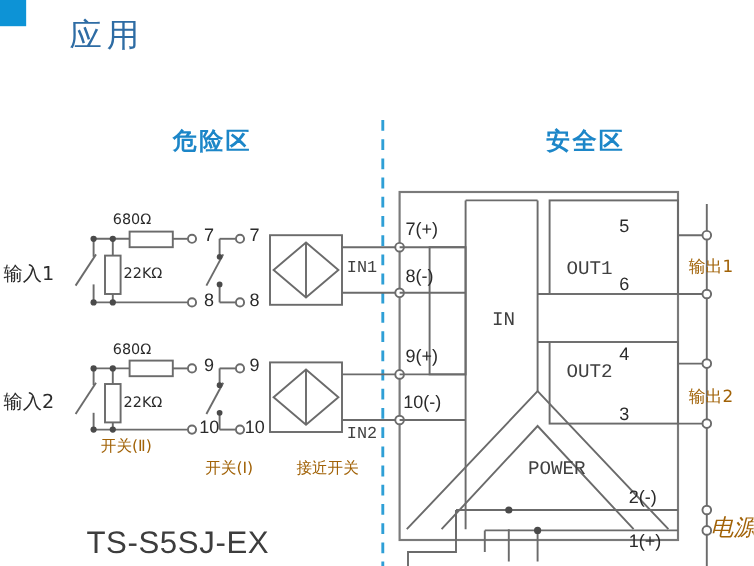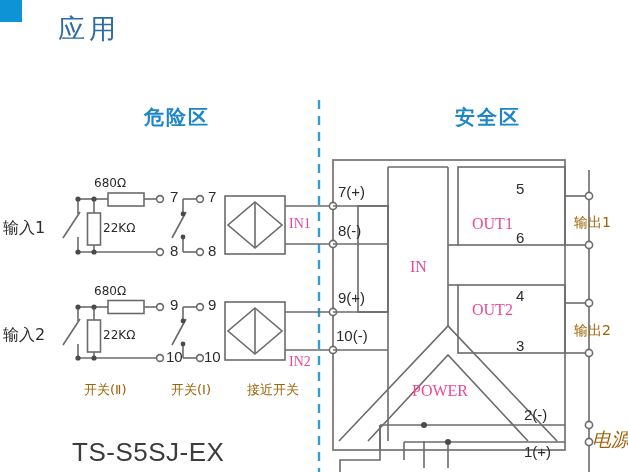--- a/index.html
+++ b/index.html
@@ -25,22 +25,22 @@
     position:absolute;font-size:20px;font-weight:bold;letter-spacing:2px;
     font-family:"DejaVu Sans","Liberation Sans",sans-serif;
   }
   #zone-hazard{left:144px;top:104px;}
   #zone-safe{left:455px;top:104px;}
 
   .txt{position:absolute;font-size:13px;color:#2b2b2b;white-space:nowrap;
        font-family:"DejaVu Sans","Liberation Sans",sans-serif;}
   .num{position:absolute;font-size:15px;color:#2b2b2b;white-space:nowrap;
        font-family:"Liberation Sans","DejaVu Sans",sans-serif;}
-  .blk{position:absolute;font-size:16px;color:#ec4899;white-space:nowrap;
-       font-family:Liberation Serif, serif;}
+  .blk{position:absolute;font-size:16px;color:#404040;white-space:nowrap;
+       font-family:Liberation Mono, monospace;}
   .res{position:absolute;font-size:12px;color:#2b2b2b;white-space:nowrap;
        font-family:"DejaVu Sans","Liberation Sans",sans-serif;}
   .cn-small{position:absolute;font-size:13px;color:#a16207;white-space:nowrap;
        font-family:"DejaVu Sans","Liberation Sans",sans-serif;}
   .model{position:absolute;left:72px;top:437px;font-size:26px;color:#3d3d3d;
        letter-spacing:0.5px;
        font-family:"Liberation Sans","DejaVu Sans",sans-serif;}
 </style>
 </head>
 <body>
@@ -206,33 +206,33 @@
   <div class="num" style="left:166px;top:348px;">10</div>
 
   <div class="num" style="left:208px;top:188px;">7</div>
   <div class="num" style="left:208px;top:242px;">8</div>
   <div class="num" style="left:208px;top:296px;">9</div>
   <div class="num" style="left:204px;top:348px;">10</div>
 
   <div class="blk" style="left:289px;top:216px;font-size:14px;">IN1</div>
   <div class="blk" style="left:289px;top:322px;font-size:14px;margin-top:32px;">IN2</div>
 
-  <div class="cn-small" style="left:84px;top:381px;">开关(Ⅱ)</div>
+  <div class="cn-small" style="left:84px;top:363px;">开关(Ⅱ)</div>
   <div class="cn-small" style="left:171px;top:381px;">开关(Ⅰ)</div>
   <div class="cn-small" style="left:247px;top:381px;">接近开关</div>
 
   <div class="num" style="left:338px;top:183px;">7(+)</div>
   <div class="num" style="left:338px;top:222px;">8(-)</div>
   <div class="num" style="left:338px;top:289px;">9(+)</div>
   <div class="num" style="left:336px;top:327px;">10(-)</div>
 
   <div class="blk" style="left:410px;top:258px;text-align:right;">IN</div>
   <div class="blk" style="left:472px;top:215px;">OUT1</div>
   <div class="blk" style="left:472px;top:301px;">OUT2</div>
-  <div class="blk" style="left:412px;top:382px;">POWER</div>
+  <div class="blk" style="left:440px;top:382px;">POWER</div>
 
   <div class="num" style="left:516px;top:180px;">5</div>
   <div class="num" style="left:516px;top:229px;">6</div>
   <div class="num" style="left:516px;top:287px;">4</div>
   <div class="num" style="left:516px;top:337px;">3</div>
 
   <div class="num" style="left:524px;top:406px;">2(-)</div>
   <div class="num" style="left:524px;top:443px;">1(+)</div>
 
   <div class="cn-small" style="left:574px;top:214px;font-size:14px;">输出1</div>

